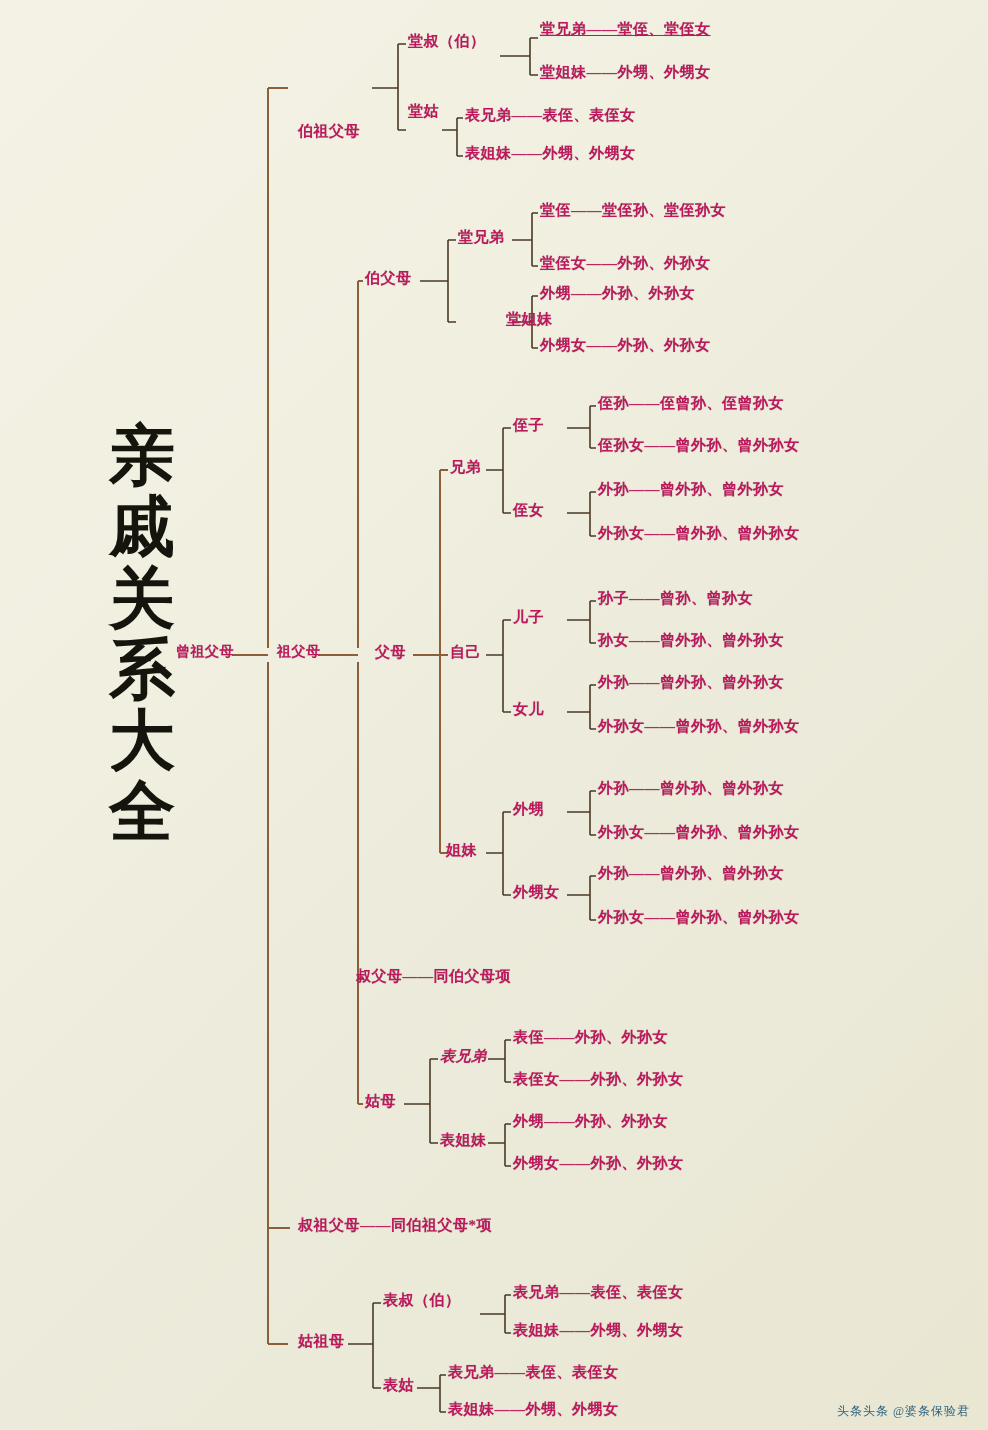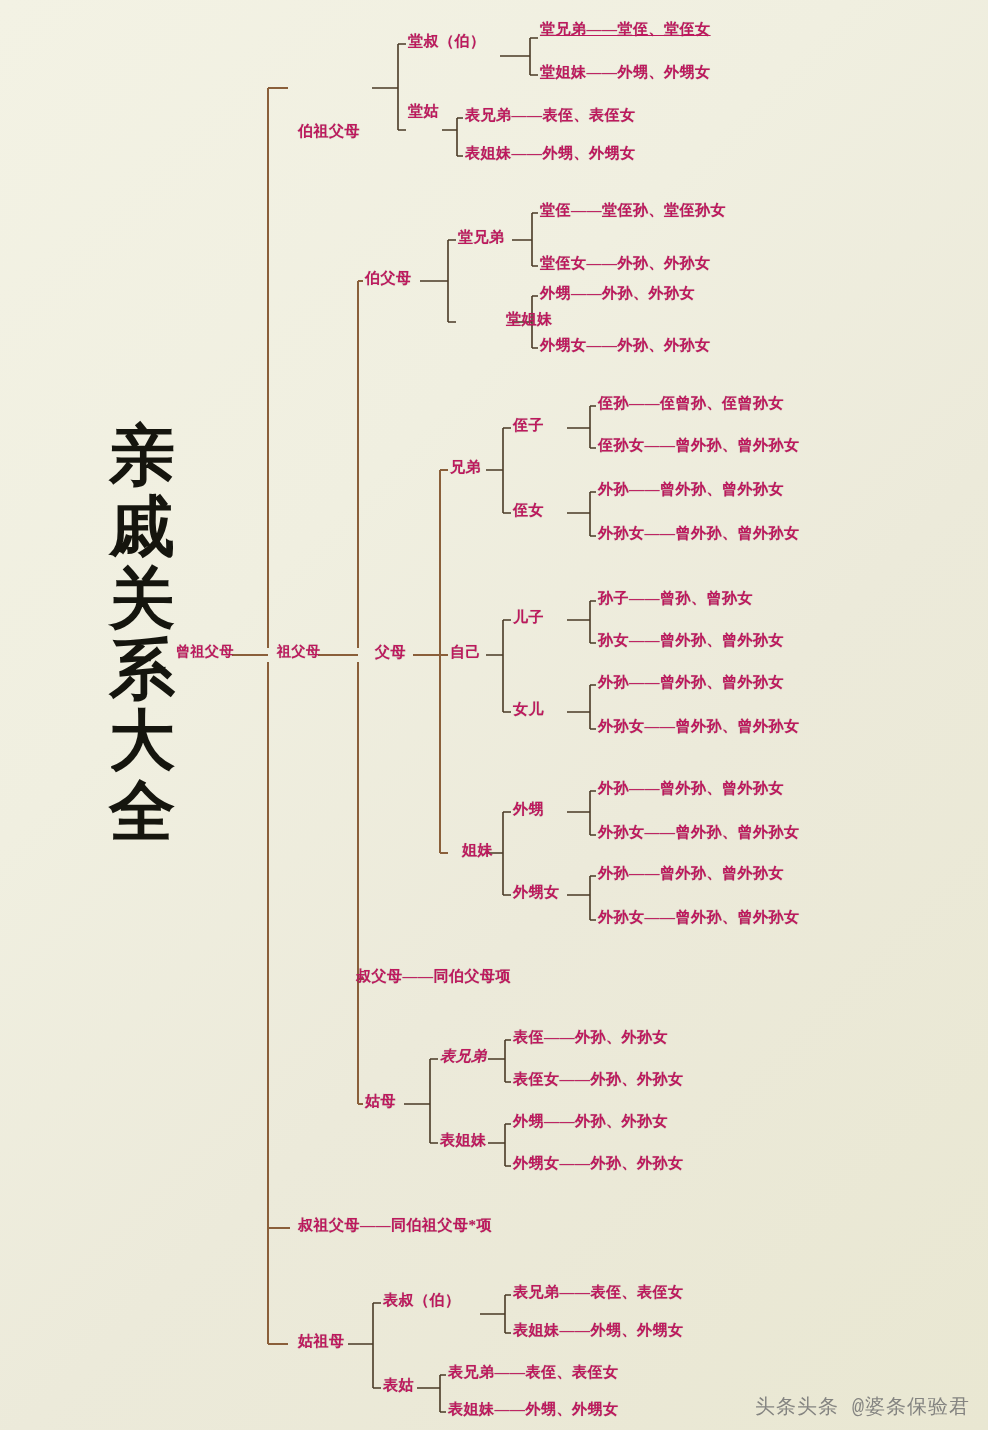--- a/index.html
+++ b/index.html
@@ -39,24 +39,24 @@
     letter-spacing: 2px;
     color: #15150e;
     text-align: center;
     font-family: "Liberation Serif", "DejaVu Serif", serif;
   }
   .title span { display:block; }
   .watermark {
     position: absolute;
     right: 18px;
     bottom: 10px;
-    font-size: 20px;
-    color: #737373;
+    font-size: 12px;
+    color: #0c4a6e;
     opacity: 0.85;
-    font-family: Liberation Mono, monospace;
+    font-family: Liberation Serif, serif;
     letter-spacing: 1px;
   }
   svg.lines {
     position: absolute;
     inset: 0;
     width: 988px;
     height: 1430px;
     pointer-events: none;
   }
   svg.lines path, svg.lines line {
@@ -156,21 +156,21 @@
       <div class="node sm" style="left: 513px; top: 503px;">侄女</div>
       <div class="node sm" style="left: 598px; top: 482px;">外孙——曾外孙、曾外孙女</div>
       <div class="node sm" style="left: 598px; top: 526px;">外孙女——曾外孙、曾外孙女</div>
       <div class="node sm" style="left: 450px; top: 645px;">自己</div>
       <div class="node sm" style="left: 513px; top: 610px;">儿子</div>
       <div class="node sm" style="left: 598px; top: 591px;">孙子——曾孙、曾孙女</div>
       <div class="node sm" style="left: 598px; top: 633px;">孙女——曾外孙、曾外孙女</div>
       <div class="node sm" style="left: 513px; top: 702px;">女儿</div>
       <div class="node sm" style="left: 598px; top: 675px;">外孙——曾外孙、曾外孙女</div>
       <div class="node sm" style="left: 598px; top: 719px;">外孙女——曾外孙、曾外孙女</div>
-      <div class="node sm" style="left: 462px; top: 843px;">姐妹</div>
+      <div class="node sm" style="left: 446px; top: 843px;">姐妹</div>
       <div class="node sm" style="left: 513px; top: 802px;">外甥</div>
       <div class="node sm" style="left: 598px; top: 781px;">外孙——曾外孙、曾外孙女</div>
       <div class="node sm" style="left: 598px; top: 825px;">外孙女——曾外孙、曾外孙女</div>
       <div class="node sm" style="left: 513px; top: 885px;">外甥女</div>
       <div class="node sm" style="left: 598px; top: 866px;">外孙——曾外孙、曾外孙女</div>
       <div class="node sm" style="left: 598px; top: 910px;">外孙女——曾外孙、曾外孙女</div>
       <div class="node sm" style="left: 356px; top: 969px;">叔父母——同伯父母项</div>
       <div class="node sm" style="left: 365px; top: 1094px;">姑母</div>
       <div class="node sm" style="left: 440px; top: 1049px; font-style: italic;">表兄弟</div>
       <div class="node sm" style="left: 513px; top: 1030px;">表侄——外孙、外孙女</div>

